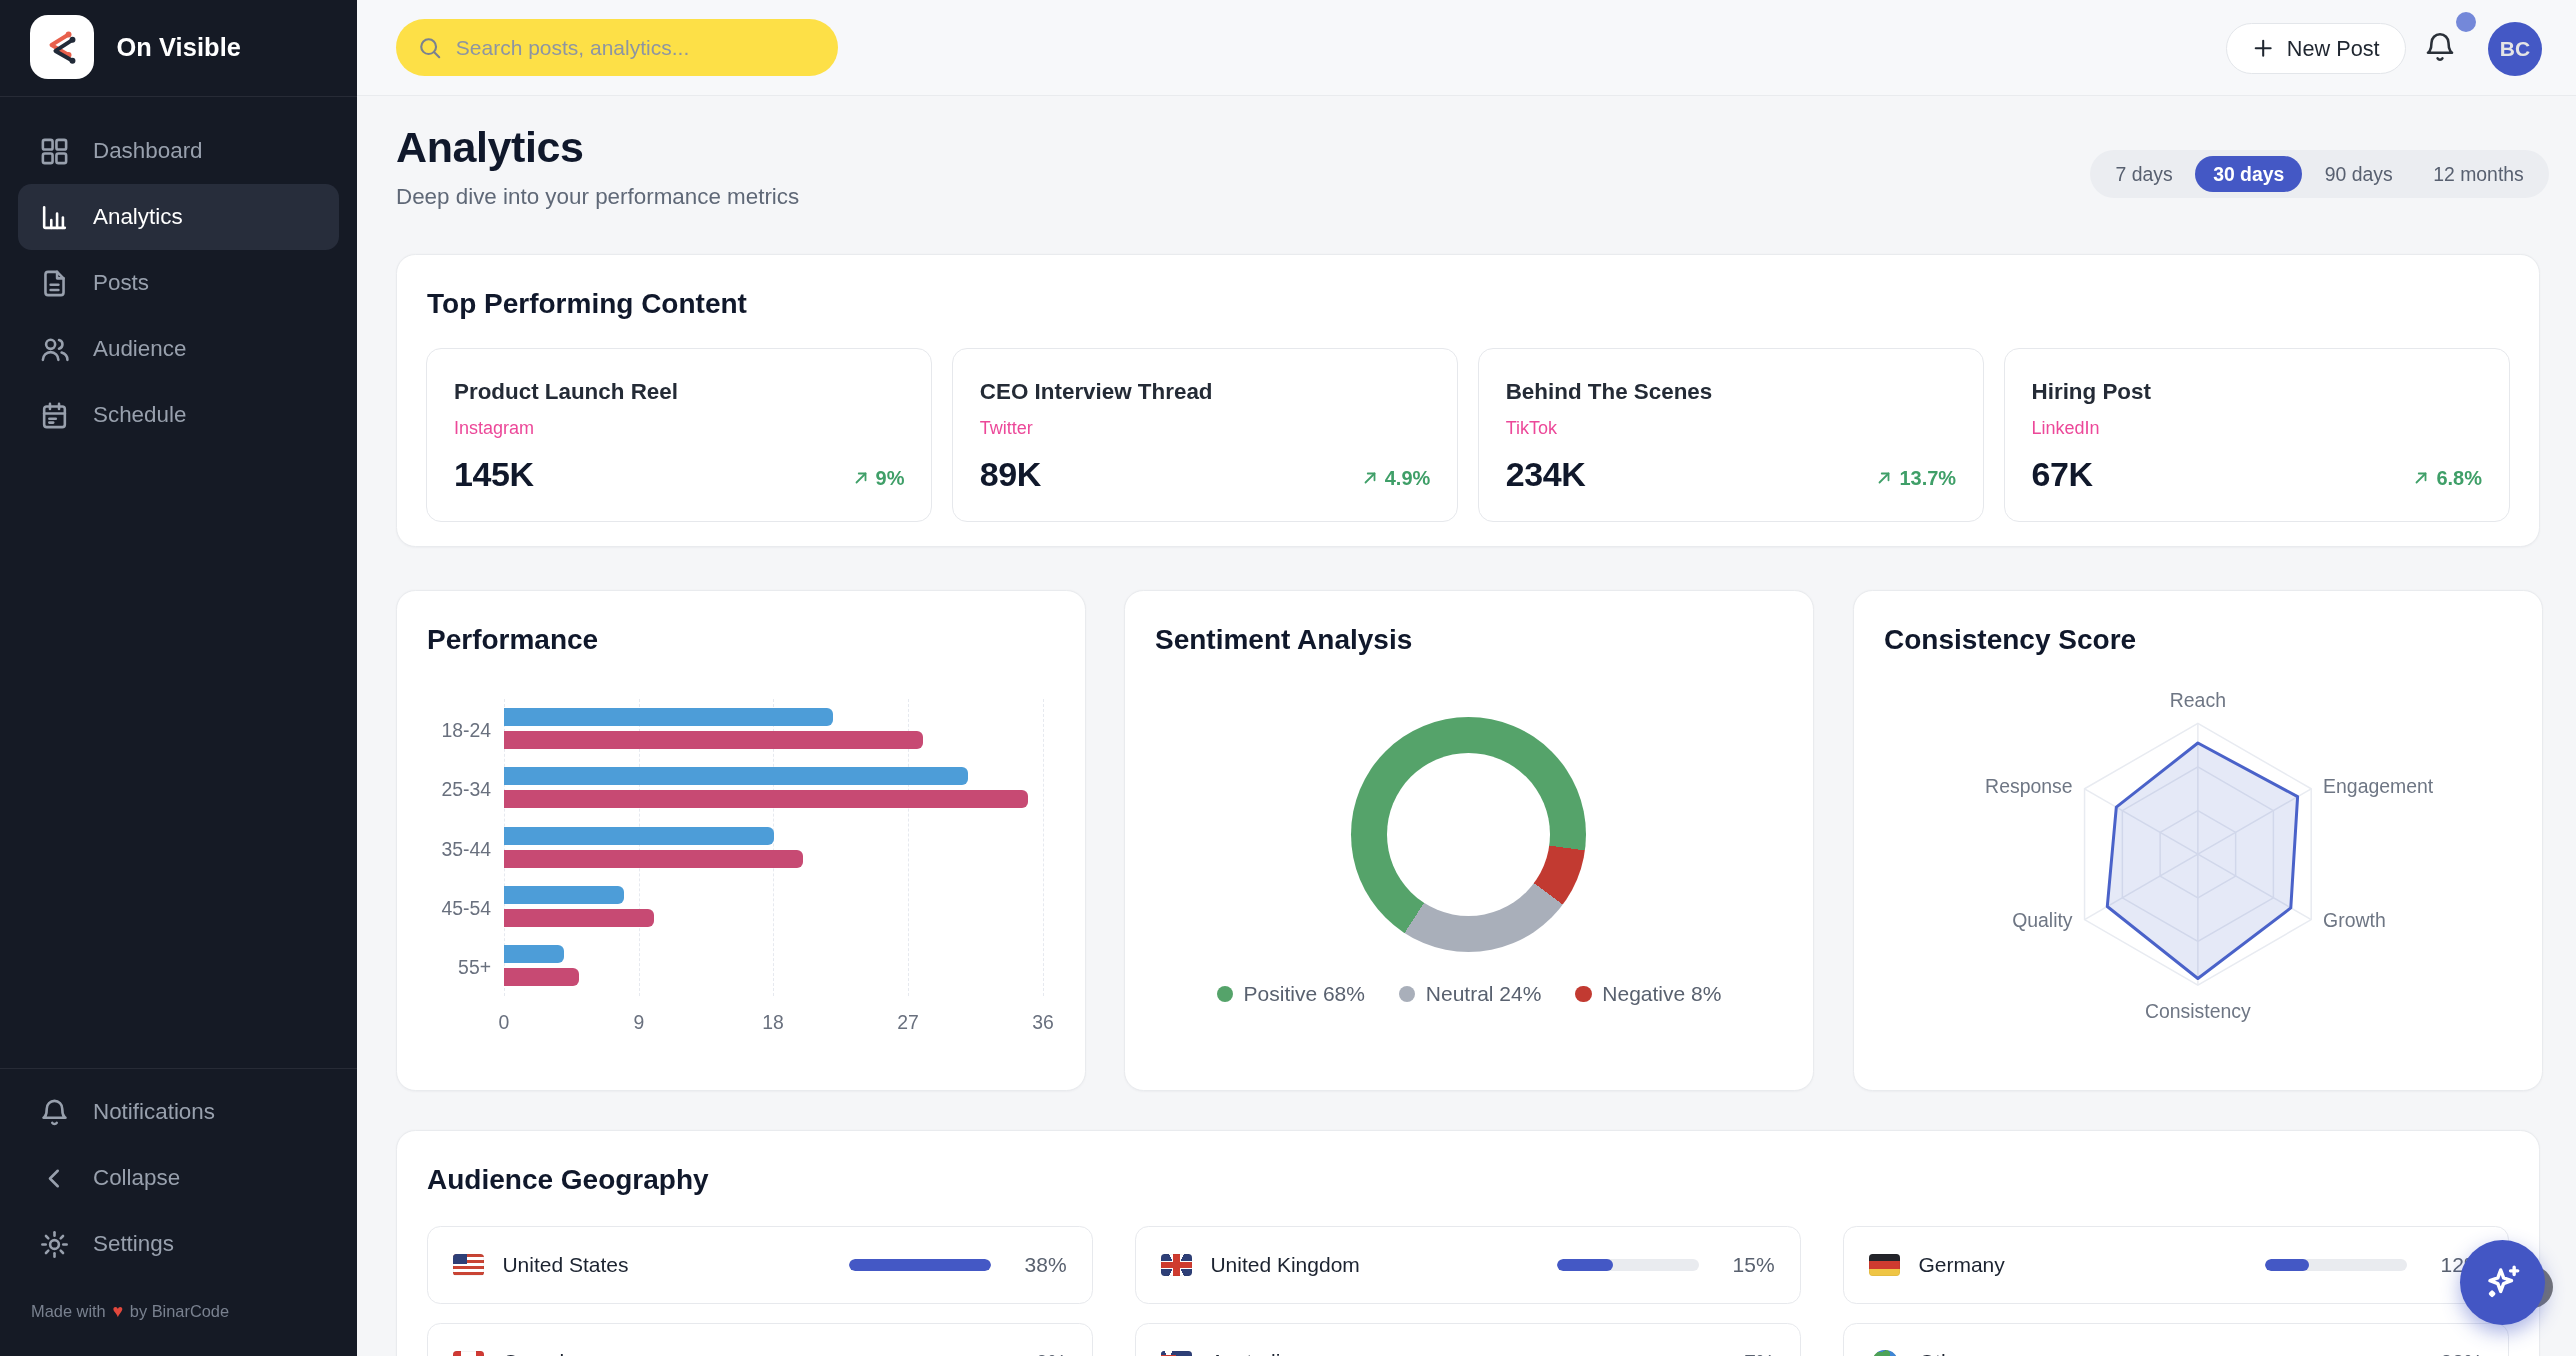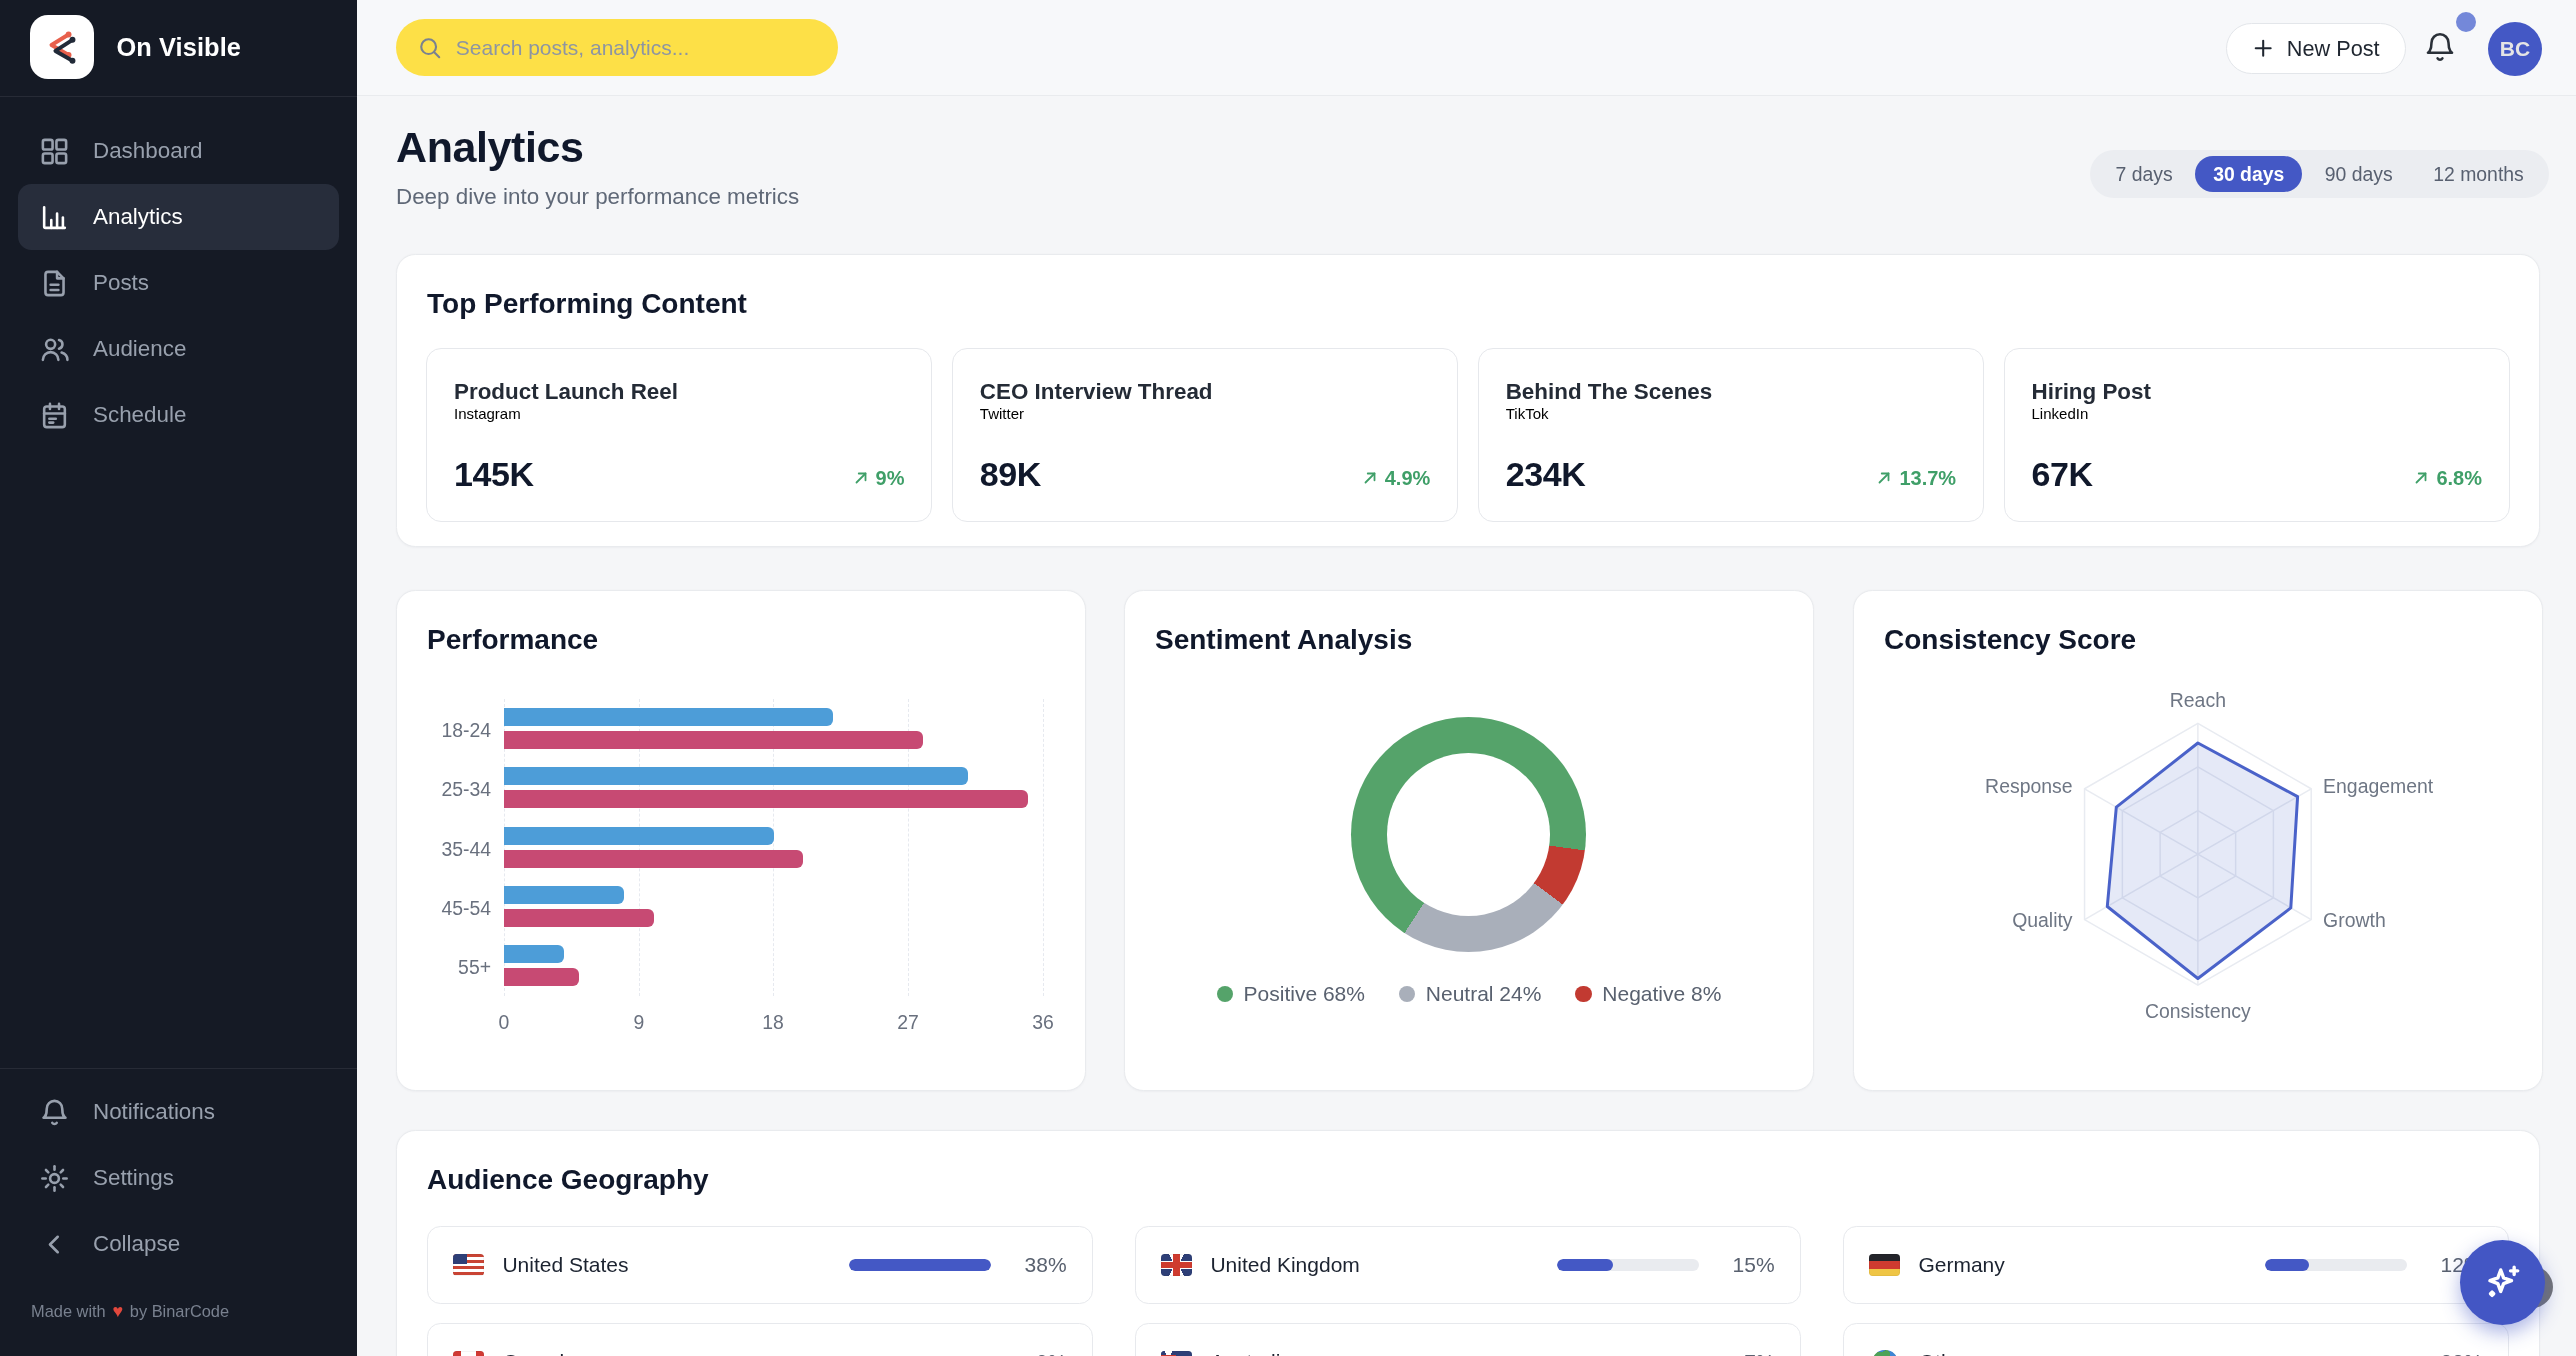--- a/index.html
+++ b/index.html
@@ -43,21 +43,21 @@
   .range-pill.active { background:#4458c5; color:#fff; font-weight:600; }
 
   .card { position:absolute; background:#fff; border:0.7px solid #e9ebee; border-radius:19.4px; box-shadow:0 0.7px 2.2px rgba(16,24,40,.04); }
   .section-title { position:absolute; left:30px; top:33px; font-size:28px; font-weight:700; color:#10182b; }
 
   
   #top-section { left:39px; top:158px; width:2144px; height:293px; }
   .tp-grid { position:absolute; left:29px; top:93px; right:29px; display:grid; grid-template-columns:repeat(4,1fr); gap:19.4px; }
   .tp-card { height:174px; border:1.5px solid #e6e8ec; border-radius:15px; padding:30px 27px 27px 27px; background:#fff; position:relative; }
   .tp-title { font-size:22.4px; font-weight:600; color:#242b36; }
-  .tp-platform { font-size:15px; color:#000000; margin-top:0; }
+  .tp-platform { font-size:18px; color:#ec4899; margin-top:13px; }
   .tp-bottom { position:absolute; left:27px; right:27px; bottom:27px; display:flex; align-items:flex-end; justify-content:space-between; }
   .tp-value { font-size:34px; font-weight:700; color:#10182b; letter-spacing:-0.4px; }
   .tp-delta { display:flex; align-items:center; gap:6px; font-size:20px; font-weight:600; color:#3f9f68; padding-bottom:4.5px; }
   .tp-delta svg { width:18px; height:18px; }
 
   
   #demo-card { left:39px; top:494px; width:690px; height:501px; }
   #sent-card { left:767px; top:494px; width:690px; height:501px; }
   #perf-card { left:1496px; top:494px; width:690px; height:501px; }
 
@@ -198,37 +198,37 @@
     <nav class="nav-bottom">
       <div class="nav-item">
         <svg viewBox="0 0 24 24" fill="none" stroke="currentColor" stroke-width="2" stroke-linecap="round" stroke-linejoin="round">
             <path d="M18 9a6 6 0 1 0-12 0c0 6-2.5 7-2.5 7h17S18 15 18 9"></path>
             <path d="M10.3 20a2 2 0 0 0 3.4 0"></path>
           </svg>
         <span>Notifications</span>
       </div>
       <div class="nav-item">
         <svg viewBox="0 0 24 24" fill="none" stroke="currentColor" stroke-width="2" stroke-linecap="round" stroke-linejoin="round">
+            <path d="M14.5 6 8.5 12l6 6"></path>
+          </svg>
+        <span>Collapse</span>
+      </div>
+      <div class="nav-item">
+        <svg viewBox="0 0 24 24" fill="none" stroke="currentColor" stroke-width="2" stroke-linecap="round" stroke-linejoin="round">
             <circle cx="12" cy="12" r="3.4"></circle>
             <line x1="18.8" y1="12" x2="21.4" y2="12"></line>
             <line x1="16.8" y1="16.8" x2="18.6" y2="18.6"></line>
             <line x1="12" y1="18.8" x2="12" y2="21.4"></line>
             <line x1="7.2" y1="16.8" x2="5.4" y2="18.6"></line>
             <line x1="5.2" y1="12" x2="2.6" y2="12"></line>
             <line x1="7.2" y1="7.2" x2="5.4" y2="5.4"></line>
             <line x1="12" y1="5.2" x2="12" y2="2.6"></line>
             <line x1="16.8" y1="7.2" x2="18.6" y2="5.4"></line>
           </svg>
         <span>Settings</span>
-      </div>
-      <div class="nav-item">
-        <svg viewBox="0 0 24 24" fill="none" stroke="currentColor" stroke-width="2" stroke-linecap="round" stroke-linejoin="round">
-            <path d="M14.5 6 8.5 12l6 6"></path>
-          </svg>
-        <span>Collapse</span>
       </div>
     </nav>
 
     <div class="credit">
       <span>Made with</span>
       <span class="heart">♥</span>
       <span>by BinarCode</span>
     </div>
   </aside>
 

